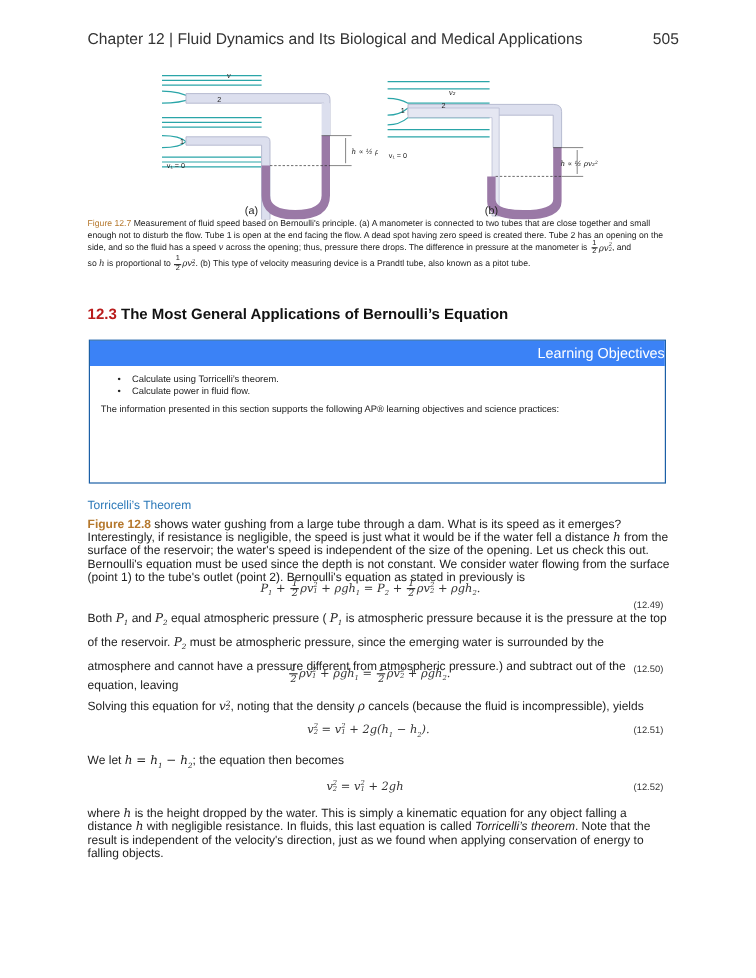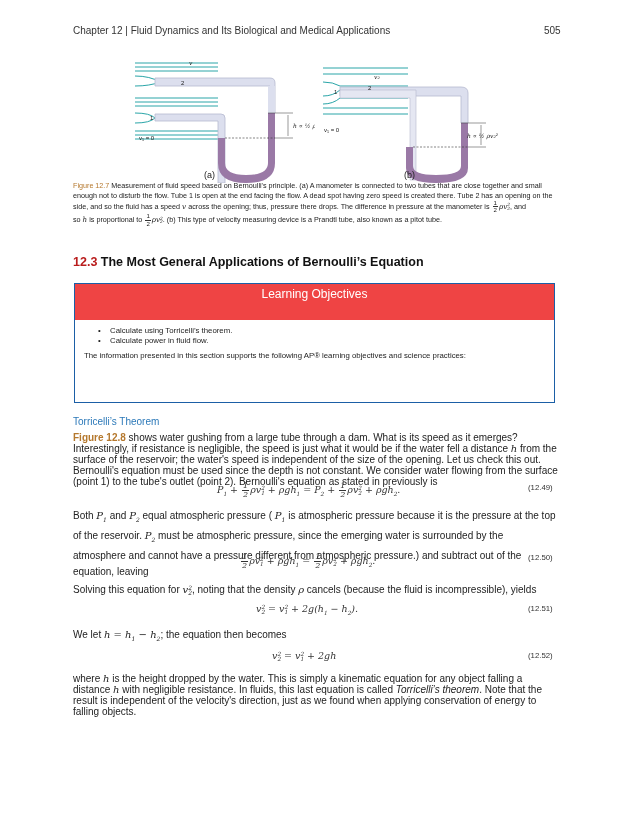--- a/index.html
+++ b/index.html
@@ -1,32 +1,32 @@
 <!DOCTYPE html>
 <html><head>
 <meta charset="utf-8">
 <style>
   html, body { margin: 0; padding: 0; background: #ffffff; }
   body { width: 630px; height: 815px; position: relative; overflow: hidden;
          font-family: "Liberation Sans", sans-serif; color: #222; }
   .abs { position: absolute; }
-  .hdr { top: 25px; font-size: 10px; color: #333; }
+  .hdr { top: 25px; font-size: 13px; color: #333; }
   .hdr-left { left: 73px; }
   .hdr-right { left: 544px; }
   .fig-label { font-size: 9px; color: #222; }
   .caption { left: 73px; width: 482px; font-size: 7.2px; line-height: 9.6px; color: #222; }
   .fig-ref { color: #b5782d; font-weight: normal; }
   .math { font-family: "DejaVu Serif", "Liberation Serif", serif; font-style: italic; }
   .frac { display: inline-block; vertical-align: middle; text-align: center; font-size: 0.85em; line-height: 1; margin: 0 1px; }
   .frac span { display: block; }
   .frac .num { border-bottom: 0.6px solid #333; padding: 0 1px; }
   .section-title { left: 73px; top: 255px; font-size: 12.5px; font-weight: bold; color: #111; }
   .section-num { color: #b91c1c; }
   .lo-box { left: 74px; top: 283px; width: 481px; height: 120px; border: 1.5px solid #1b5fa6; box-sizing: border-box; }
-  .lo-head { background: #ef4444; height: 36px; color: #fff; text-align: center; font-size: 12px; line-height: 21px; }
+  .lo-head { background: #3b82f6; height: 21px; color: #fff; text-align: right; font-size: 12px; line-height: 21px; }
   .lo-body { font-size: 7.8px; color: #222; padding: 3px 9px; line-height: 10.3px; }
   .lo-body ul { margin: 3px 0 4px 0; padding-left: 26px; }
   .lo-body li { margin: 0; list-style: none; position: relative; }
   .lo-body li::before { content: "•"; position: absolute; left: -12px; }
   .sub-head { left: 73px; top: 416px; font-size: 10px; color: #2b78b8; }
   .para { left: 73px; width: 485px; font-size: 10px; line-height: 11px; color: #222; }
   .eq { font-family: "DejaVu Serif", "Liberation Serif", serif; font-style: italic; font-size: 9.5px; color: #333; }
   .eqnum { font-size: 7.8px; color: #333; left: 528px; }
   .sub { font-size: 0.6em; vertical-align: -3px; font-style: italic; }
   .supsub { display: inline-block; vertical-align: middle; line-height: 0.8; font-size: 0.6em; }
@@ -117,21 +117,21 @@
   </div>
 </div>
 
 <div class="abs sub-head">Torricelli’s Theorem</div>
 
 <div class="abs para" style="top:432px">
   <span class="fig-ref" style="font-weight:bold">Figure 12.8</span><span> shows water gushing from a large tube through a dam. What is its speed as it emerges? Interestingly, if resistance is negligible, the speed is just what it would be if the water fell a distance </span><span class="math">h</span><span> from the surface of the reservoir; the water's speed is independent of the size of the opening. Let us check this out. Bernoulli's equation must be used since the depth is not constant. We consider water flowing from the surface (point 1) to the tube's outlet (point 2). Bernoulli's equation as stated in previously is</span>
 </div>
 
 <div class="abs eq" style="left:217px;top:482px">P<span class="sub">1</span> + <span class="frac"><span class="num">1</span><span>2</span></span>ρv<span class="supsub"><span>2</span><span>1</span></span> + ρgh<span class="sub">1</span> = P<span class="sub">2</span> + <span class="frac"><span class="num">1</span><span>2</span></span>ρv<span class="supsub"><span>2</span><span>2</span></span> + ρgh<span class="sub">2</span>.</div>
-<div class="abs eqnum" style="top:483px">(12.49)</div>
+<div class="abs eqnum" style="top:500px">(12.49)</div>
 
 <div class="abs para" style="top:508px;line-height:16px">
   <span>Both </span><span class="math">P<span class="sub">1</span></span><span> and </span><span class="math">P<span class="sub">2</span></span><span> equal atmospheric pressure ( </span><span class="math">P<span class="sub">1</span></span><span> is atmospheric pressure because it is the pressure at the top of the reservoir. </span><span class="math">P<span class="sub">2</span></span><span> must be atmospheric pressure, since the emerging water is surrounded by the atmosphere and cannot have a pressure different from atmospheric pressure.) and subtract out of the equation, leaving</span>
 </div>
 
 <div class="abs eq" style="left:240px;top:553px"><span class="frac"><span class="num">1</span><span>2</span></span>ρv<span class="supsub"><span>2</span><span>1</span></span> + ρgh<span class="sub">1</span> = <span class="frac"><span class="num">1</span><span>2</span></span>ρv<span class="supsub"><span>2</span><span>2</span></span> + ρgh<span class="sub">2</span>.</div>
 <div class="abs eqnum" style="top:553px">(12.50)</div>
 
 <div class="abs para" style="top:584px">
   <span>Solving this equation for </span><span class="math">v<span class="supsub"><span>2</span><span>2</span></span></span><span>, noting that the density </span><span class="math">ρ</span><span> cancels (because the fluid is incompressible), yields</span>

